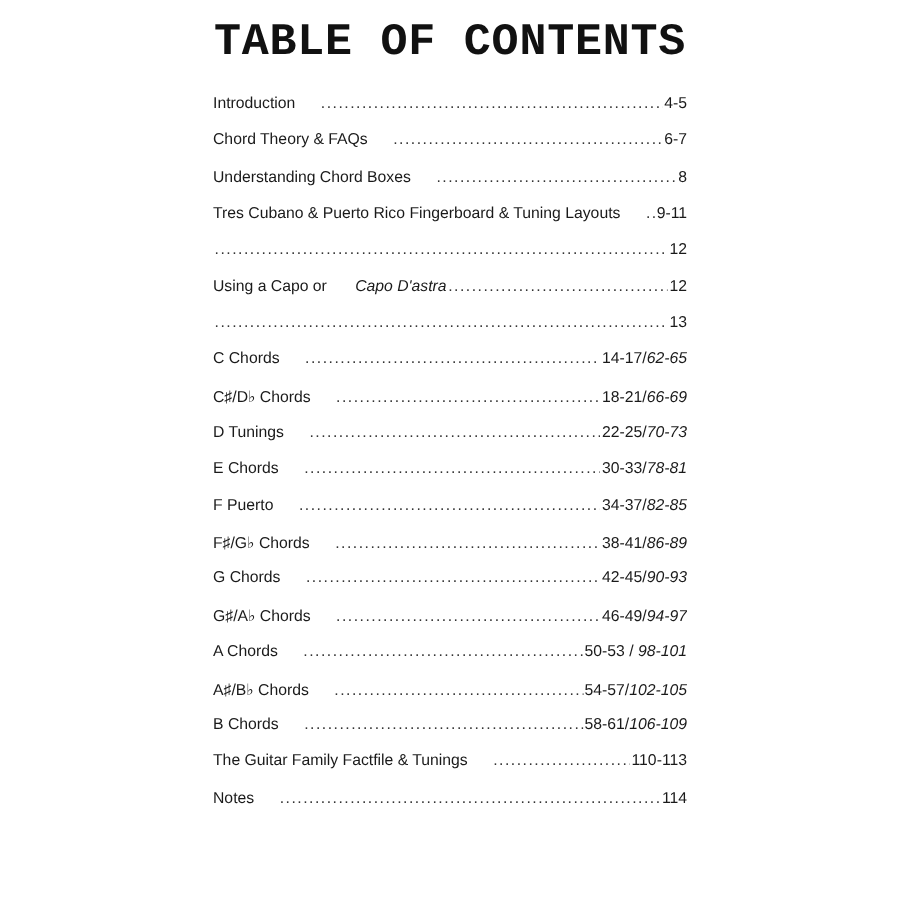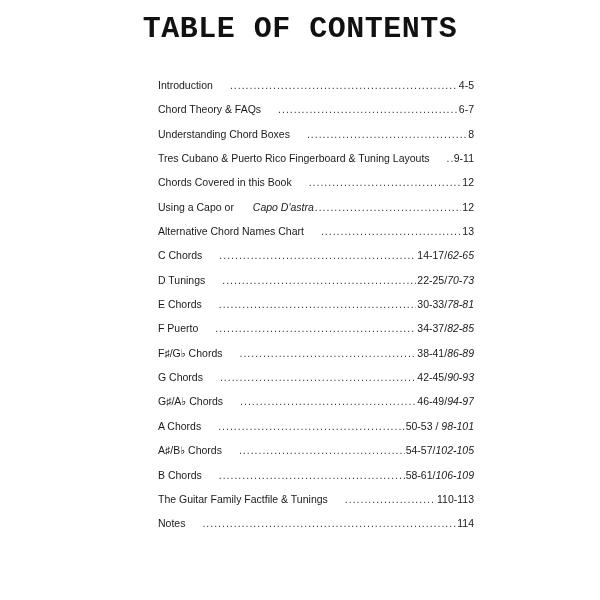--- a/index.html
+++ b/index.html
@@ -5,21 +5,21 @@
     html, body { margin: 0; padding: 0; background: #ffffff; }
     body { width: 600px; height: 600px; position: relative; overflow: hidden; }
     .page { position: absolute; left: 0; top: 0; width: 600px; height: 600px; background: #fff; }
     .title {
       position: absolute; left: 0; top: 12px; width: 600px; text-align: center;
       font-family: Liberation Mono, monospace;
       font-weight: bold; font-size: 30px; letter-spacing: 0.5px; color: #111;
     }
     .toc {
       position: absolute; left: 142px; top: 63px; width: 316px;
-      list-style: none; margin: 16px; padding: 0;
+      list-style: none; margin: 0; padding: 0;
     }
     .row {
       display: flex; align-items: baseline; height: 24.35px;
       font-family: "Liberation Sans", sans-serif; font-size: 10.5px; color: #1a1a1a;
       white-space: nowrap; overflow: hidden;
     }
     .row .label { flex: 0 0 auto; }
     .row .label i { font-style: italic; padding-left: 16px; }
     .row .leader {
       flex: 1 1 auto; overflow: hidden; margin: 0 1px;
@@ -51,38 +51,41 @@
     <span class="label"><span class="lbl-text">Understanding Chord Boxes</span><i class="lbl-ital"></i></span>
     <span class="leader"></span>
     <span class="pages"><span class="pg">8</span><span class="alt"></span></span>
   </li>
       <li class="row">
     <span class="label"><span class="lbl-text">Tres Cubano &amp; Puerto Rico Fingerboard &amp; Tuning Layouts</span><i class="lbl-ital"></i></span>
     <span class="leader"></span>
     <span class="pages"><span class="pg">9-11</span><span class="alt"></span></span>
   </li>
       <li class="row">
-    <span class="label"><span class="lbl-text">Chords Covered in this Book</span><i class="lbl-ital"></i></span>
     <span class="leader"></span>
     <span class="pages"><span class="pg">12</span><span class="alt"></span></span>
   </li>
       <li class="row">
     <span class="label"><span class="lbl-text">Using a Capo or </span><i class="lbl-ital">Capo D'astra</i></span>
     <span class="leader"></span>
     <span class="pages"><span class="pg">12</span><span class="alt"></span></span>
   </li>
       <li class="row">
-    <span class="label"><span class="lbl-text">Alternative Chord Names Chart</span><i class="lbl-ital"></i></span>
     <span class="leader"></span>
     <span class="pages"><span class="pg">13</span><span class="alt"></span></span>
   </li>
       <li class="row">
     <span class="label"><span class="lbl-text">C Chords</span><i class="lbl-ital"></i></span>
     <span class="leader"></span>
     <span class="pages"><span class="pg">14-17/</span><span class="alt">62-65</span></span>
+  </li>
+      <li class="row">
+    <span class="label"><span class="lbl-text">C♯/D♭ Chords</span><i class="lbl-ital"></i></span>
+    <span class="leader"></span>
+    <span class="pages"><span class="pg">18-21/</span><span class="alt">66-69</span></span>
   </li>
       <li class="row">
     <span class="label"><span class="lbl-text">D Tunings</span><i class="lbl-ital"></i></span>
     <span class="leader"></span>
     <span class="pages"><span class="pg">22-25/</span><span class="alt">70-73</span></span>
   </li>
       <li class="row">
     <span class="label"><span class="lbl-text">E Chords</span><i class="lbl-ital"></i></span>
     <span class="leader"></span>
     <span class="pages"><span class="pg">30-33/</span><span class="alt">78-81</span></span>

